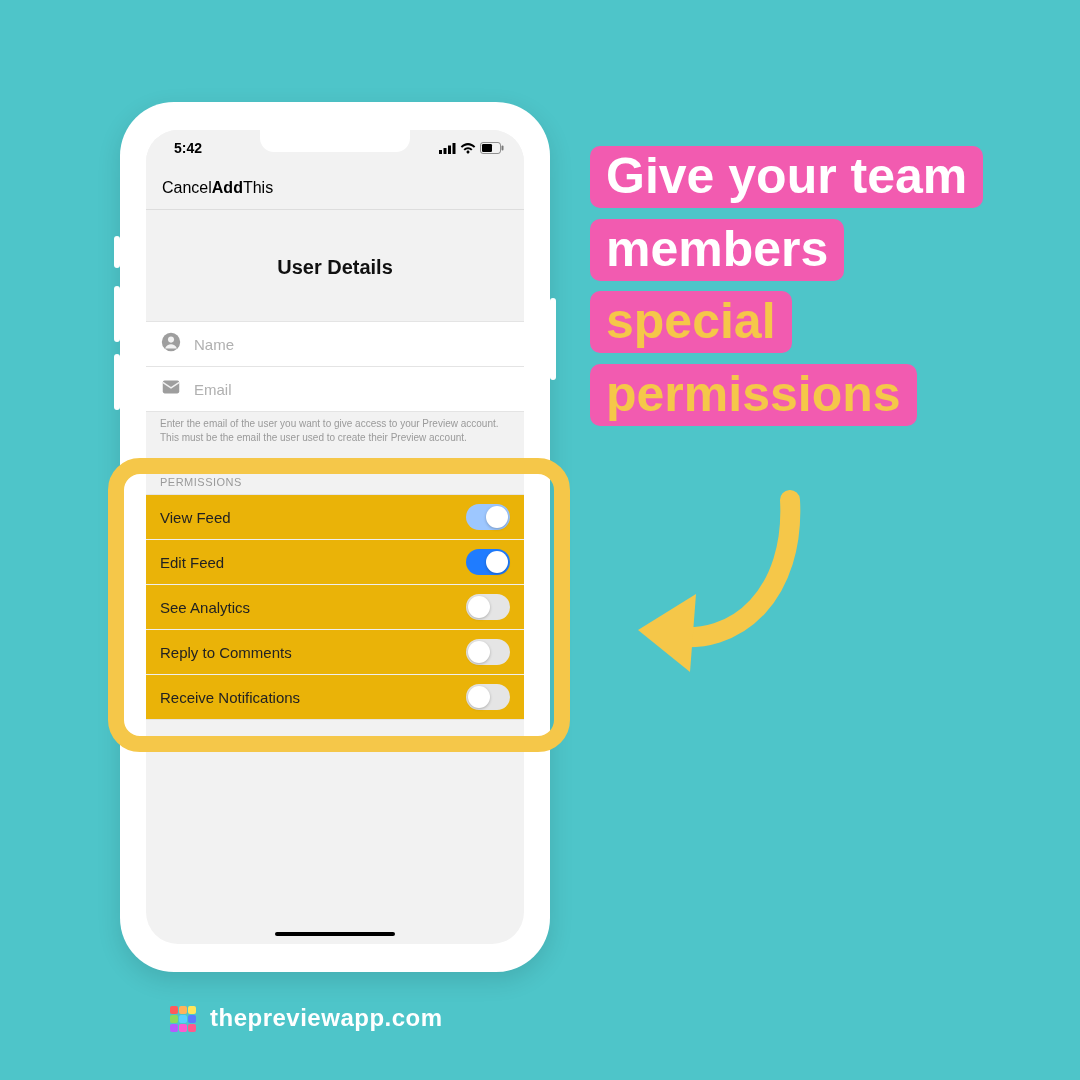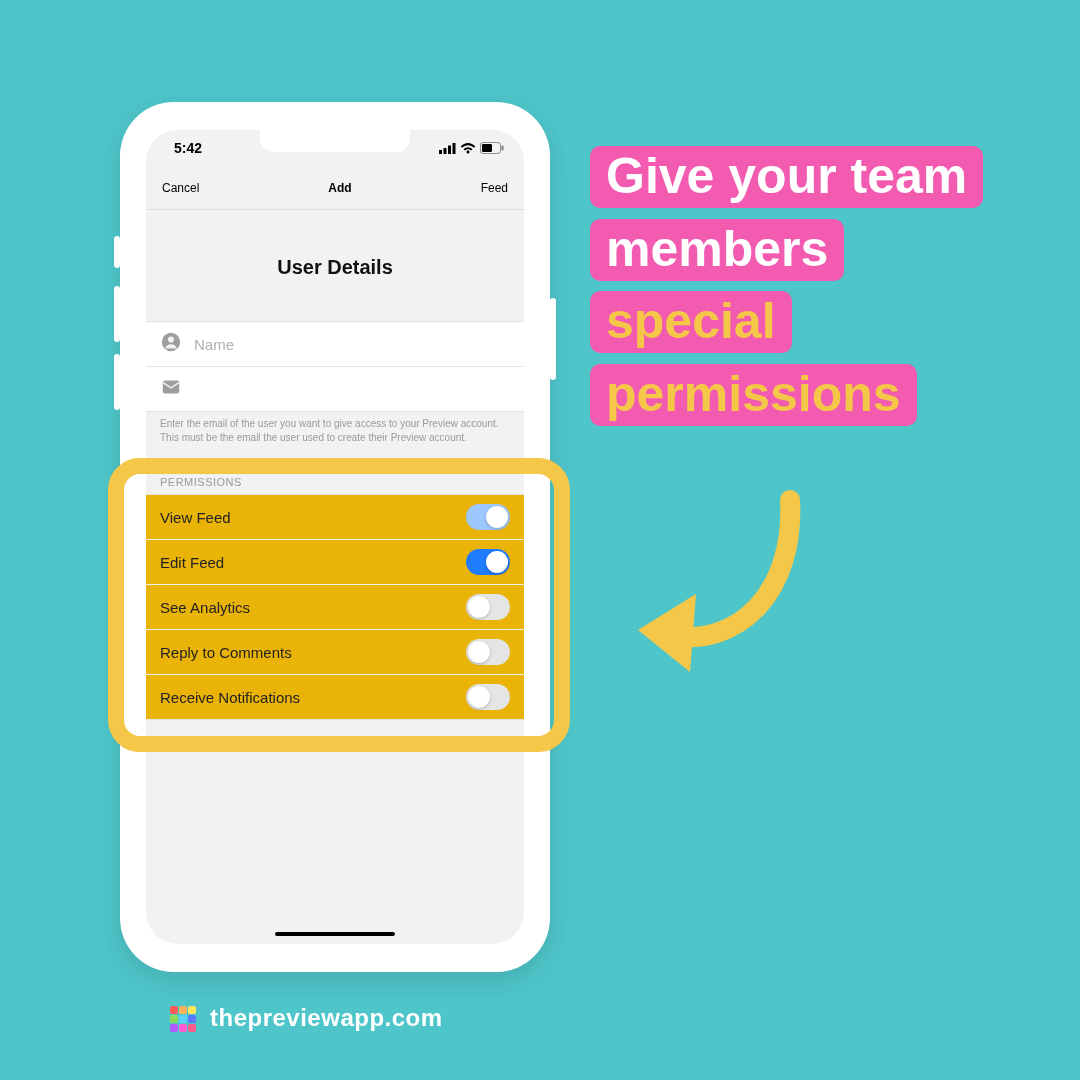--- a/index.html
+++ b/index.html
@@ -65,25 +65,24 @@
   font-weight: 600;
   font-size: 14px;
   background: #f2f2f2;
 }
 .status-icons { display: flex; align-items: center; gap: 4px; }
 
 .navbar {
   height: 44px;
   display: flex;
   align-items: center;
-  justify-content: space-between;
   padding: 0 16px;
   border-bottom: 1px solid #ddd;
   background: #f2f2f2;
-  font-size: 12px;
+  font-size: 16px;
 }
 .navbar .title { font-weight: 600; }
 
 .content { background: #f2f2f2; }
 
 .page-title {
   text-align: center;
   font-size: 20px;
   font-weight: 700;
   padding: 46px 0 42px;
@@ -271,21 +270,21 @@
             <rect x="0.5" y="0.5" width="20" height="11" rx="2.5" fill="none" stroke="#000" stroke-opacity="0.4"></rect>
             <rect x="2" y="2" width="10" height="8" rx="1.2" fill="#000"></rect>
             <rect x="21.5" y="3.5" width="2" height="5" rx="1" fill="#000" fill-opacity="0.5"></rect>
           </svg>
       </div>
     </div>
 
     <div class="navbar">
       <span>Cancel</span>
       <span class="title">Add</span>
-      <span>Feed</span>
+      <span>This</span>
     </div>
 
     <div class="content">
       <div class="page-title">User Details</div>
 
       <div class="input-row">
         <span class="icon">
           <svg width="22" height="22" viewBox="0 0 24 24">
               <circle cx="12" cy="12" r="10" fill="#9e9e9e"></circle>
               <circle cx="12" cy="9.4" r="3.3" fill="#f2f2f2"></circle>
@@ -295,20 +294,21 @@
         <input type="text" placeholder="Name" style="">
       </div>
 
       <div class="input-row">
         <span class="icon">
           <svg width="22" height="22" viewBox="0 0 24 24">
               <rect x="3" y="5" width="18" height="14" rx="2" fill="#9e9e9e"></rect>
               <path d="M3 7l9 6 9-6" stroke="#f2f2f2" stroke-width="1.6" fill="none"></path>
             </svg>
         </span>
+        <input type="text" placeholder="Email" style="">
       </div>
 
       <div class="helper">Enter the email of the user you want to give access to your Preview account. This must be the email the user used to create their Preview account.</div>
 
       <div class="section-label">PERMISSIONS</div>
 
       <div class="perm-list" id="perm-list">
           <div class="perm-row">
             <span>View Feed</span>
             <div class="toggle on light">

